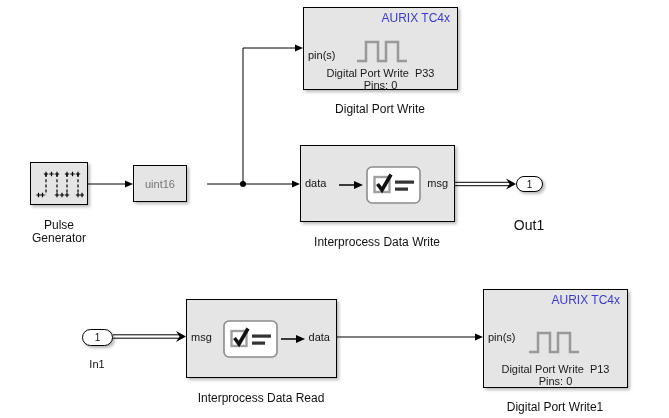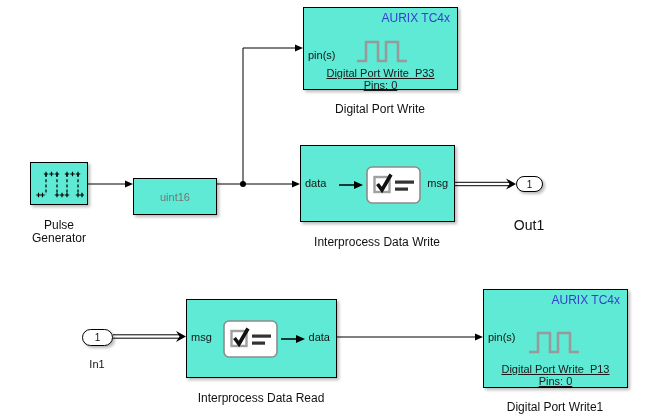--- a/index.html
+++ b/index.html
@@ -2,33 +2,33 @@
 <html><head>
 <meta charset="utf-8">
 <style>
   html,body { margin:0; padding:0; background:#ffffff; }
   .canvas {
     position:relative; width:669px; height:418px; background:#ffffff;
     font-family:"Liberation Sans", sans-serif; overflow:hidden;
   }
   svg.wires { position:absolute; left:0; top:0; z-index:0; }
   .block {
-    position:absolute; background:#5eead4; border:1px solid #000;
+    position:absolute; background:#e5e5e5; border:1px solid #000;
     box-sizing:border-box; z-index:1;
     box-shadow:2px 2px 3px rgba(0,0,0,0.28);
   }
   .blabel {
     position:absolute; z-index:1; font-size:12px; color:#111;
     transform:translateX(-50%); white-space:nowrap; text-align:center;margin-top:9px;
   }
   .portlabel { position:absolute; font-size:11px; color:#141414; line-height:13px; }
   .vendor { position:absolute; top:3px; right:7px; font-size:12px; color:#3B3BD1; }
   .masktext {
     position:absolute; left:0; width:100%; text-align:center;
-    font-size:11px; color:#1a1a1a; white-space:pre; line-height:12px;text-decoration:underline;
+    font-size:11px; color:#1a1a1a; white-space:pre; line-height:12px;
   }
   .conv-text {
     width:100%; height:100%; display:flex; align-items:center; justify-content:center;
     font-size:11px; color:#757575;
   }
   .oval {
     position:absolute; background:#fff; border:1px solid #000; border-radius:9px;
     box-sizing:border-box; z-index:1; display:flex; align-items:center; justify-content:center;
     font-size:10px; color:#111; box-shadow:2px 2px 3px rgba(0,0,0,0.28);
   }
@@ -86,21 +86,21 @@
                  M28.8,5 h4.4 M31,2.8 v4.4 M34.3,5 h4.4 M36.5,2.8 v4.4 M39.8,5 h4.4 M42,2.8 v4.4
                  M0.3,26 h4.4 M2.5,23.8 v4.4 M4.3,26 h4.4 M6.5,23.8 v4.4
                  M18.8,26 h4.4 M21,23.8 v4.4 M23.8,26 h4.4 M26,23.8 v4.4 M28.8,26 h4.4 M31,23.8 v4.4
                  M39.8,26 h4.4 M42,23.8 v4.4 M43.8,26 h4.2 M46,23.8 v4.4"></path>
       </g>
     </svg>
   </div>
   <div class="blabel" style="left:59px;top:209px;">Pulse</div>
   <div class="blabel" style="left:59px;top:222px;">Generator</div>
 
-  <div class="block" style="left:133px;top:165px;width:84px;height:37px;margin-top:13px;">
+  <div class="block" style="left:133px;top:165px;width:54px;height:37px;">
     <div class="conv-text">uint16</div>
   </div>
 
   <div class="block" style="left:303px;top:7px;width:155px;height:83px;">
     <div class="vendor">AURIX TC4x</div>
     <div class="portlabel" style="left:4px;top:41px;">pin(s)</div>
     <svg class="icon" style="left:52px;top:29px;" width="52" height="26" viewBox="0 0 52 26">
       <path d="M1,24 h9 v-19 h12 v19 h8 v-19 h12 v19 h9" fill="none" stroke="#999999" stroke-width="2.5"></path>
     </svg>
     <div class="masktext" style="top:59px;">Digital Port Write  P33</div>

